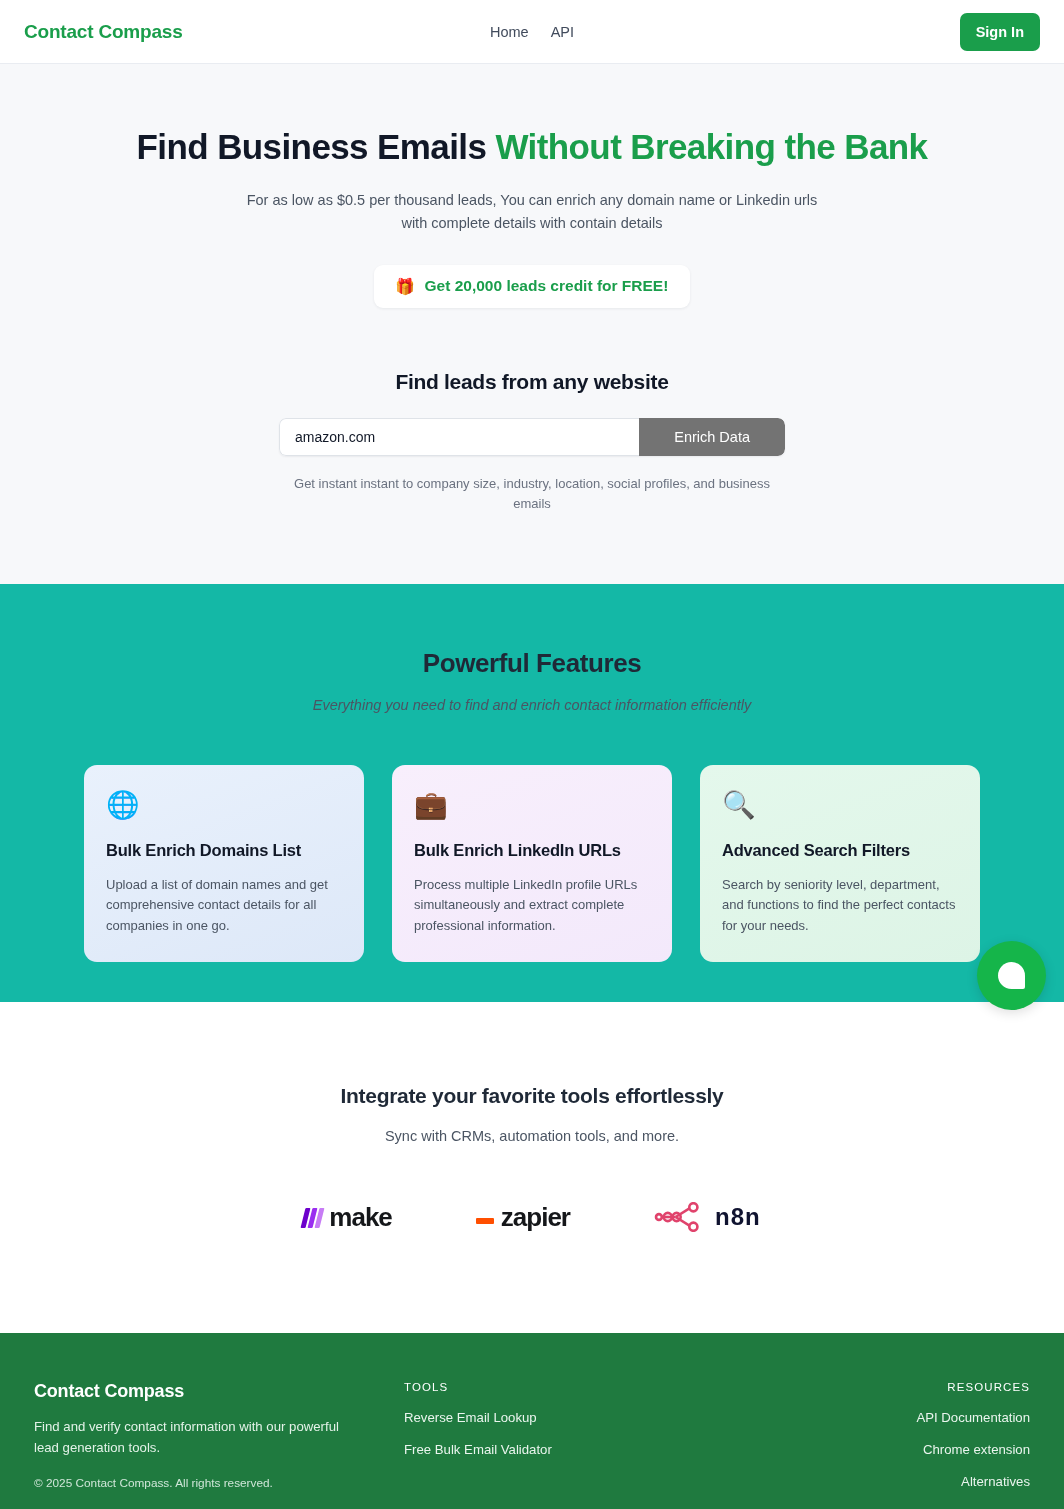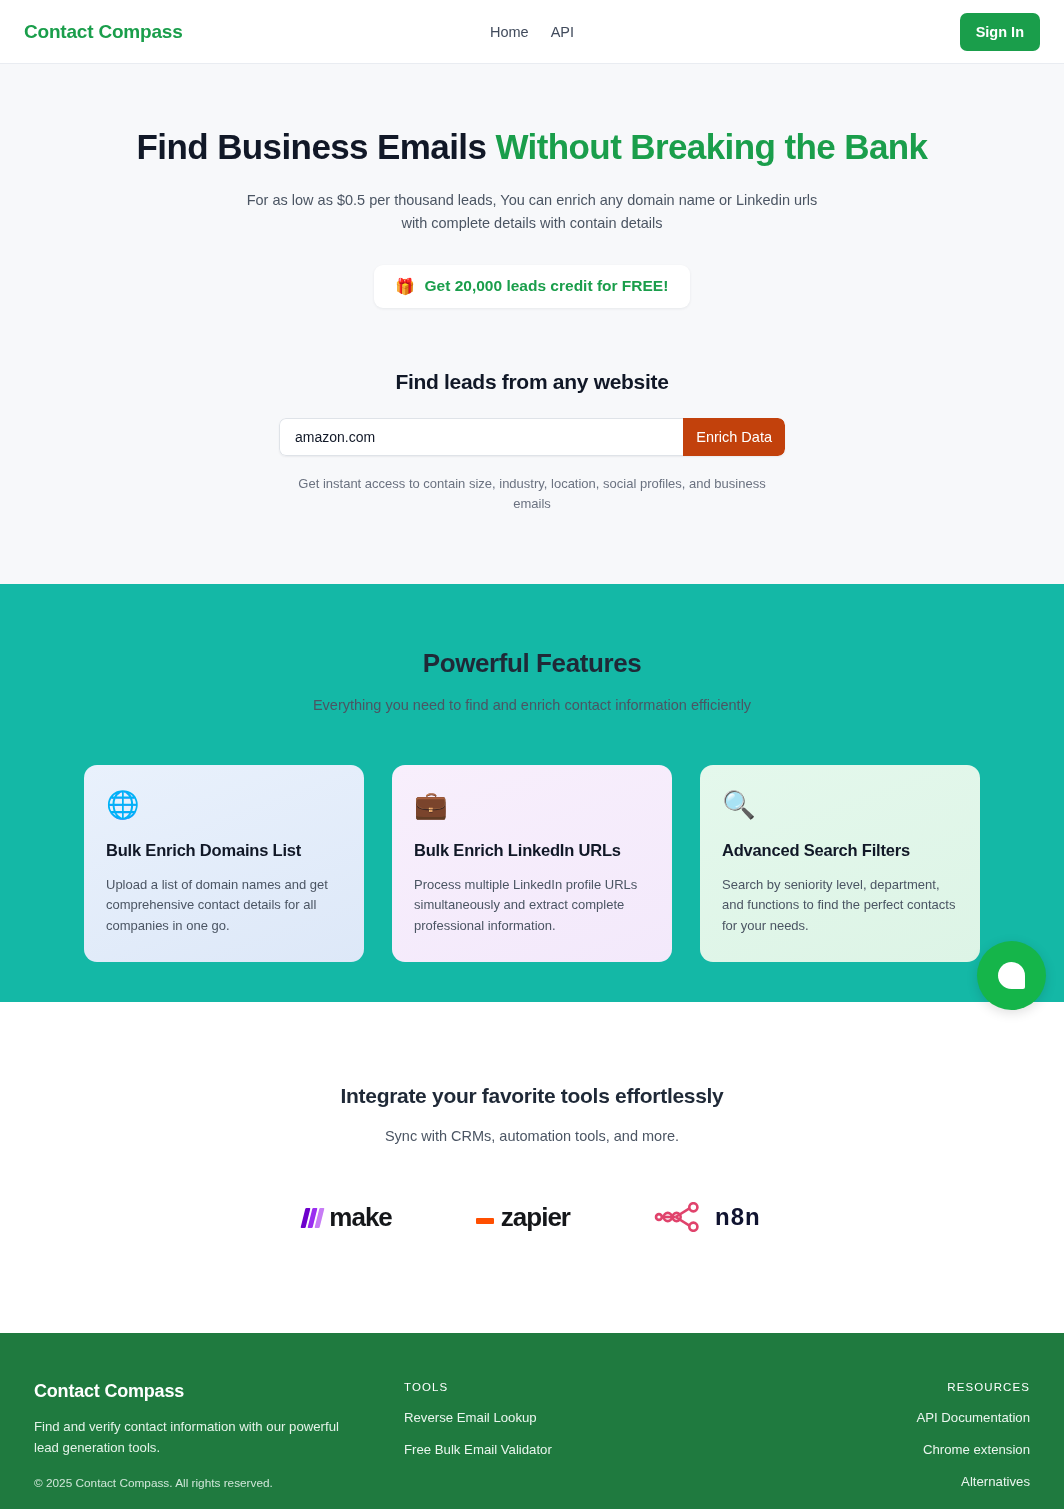--- a/index.html
+++ b/index.html
@@ -111,25 +111,25 @@
     border-right: none;
     border-radius: 7px 0 0 7px;
     padding: 0 15px;
     font-size: 14px;
     font-family: inherit;
     color: #111827;
     background: #ffffff;
     outline: none;
   }
   .enrich-btn {
-    background: #c2410c;
+    background: #737373;
     color: #ffffff;
     border: none;
     border-radius: 0 7px 7px 0;
-    padding: 0 13px;
+    padding: 0 35px;
     font-size: 14.5px;
     font-family: inherit;
     cursor: pointer;
     white-space: nowrap;
   }
   .search-help {
     margin: 18px auto 0;
     max-width: 500px;
     font-size: 13px;
     line-height: 1.55;
@@ -145,20 +145,21 @@
   .section-title {
     font-size: 26px;
     font-weight: bold;
     color: #1f2937;
     letter-spacing: -0.4px;
   }
   .section-sub {
     margin-top: 18px;
     font-size: 14.5px;
     color: #4b5563;
+    font-style: italic;
   }
   .cards {
     display: flex;
     gap: 28px;
     margin: 52px auto 0;
     width: 896px;
     text-align: left;
   }
   .card {
     flex: 1;
@@ -337,21 +338,21 @@
     <span>Get 20,000 leads credit for FREE!</span>
   </div>
 
   <h2 class="find-heading">Find leads from any website</h2>
 
   <div class="search-row">
     <input class="search-input" type="text" value="amazon.com" style="">
     <button class="enrich-btn">Enrich Data</button>
   </div>
 
-  <p class="search-help">Get instant access to contain size, industry, location, social profiles, and business emails</p>
+  <p class="search-help">Get instant instant to company size, industry, location, social profiles, and business emails</p>
 </div>
 
 <div class="features">
   <h2 class="section-title">Powerful Features</h2>
   <p class="section-sub">Everything you need to find and enrich contact information efficiently</p>
 
   <div class="cards">
     <div class="card card-1">
       <span class="card-icon">🌐</span>
       <div class="card-title">Bulk Enrich Domains List</div>

